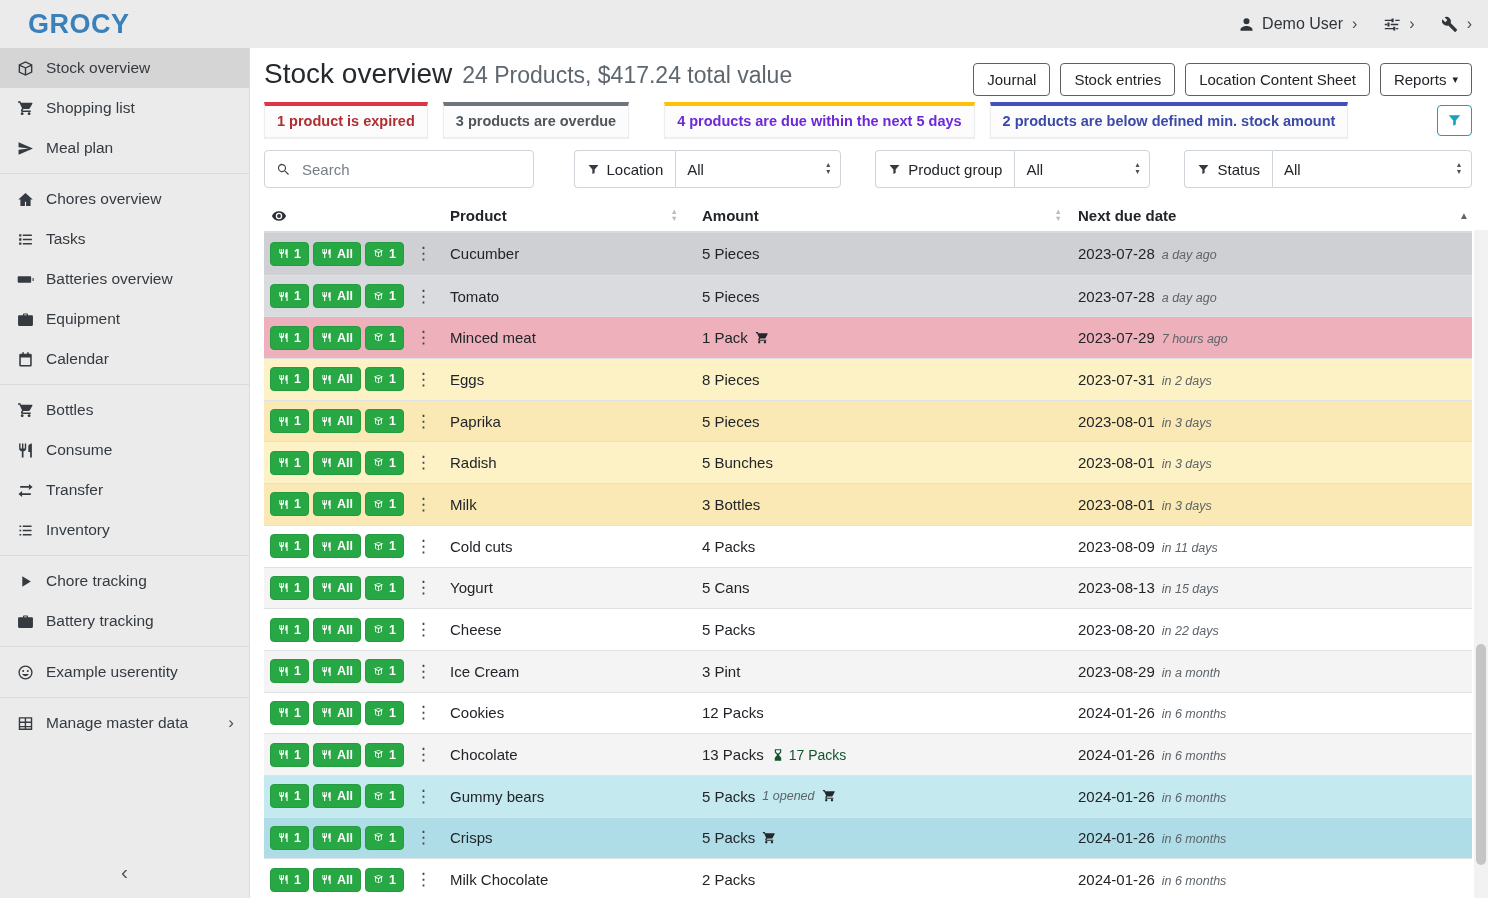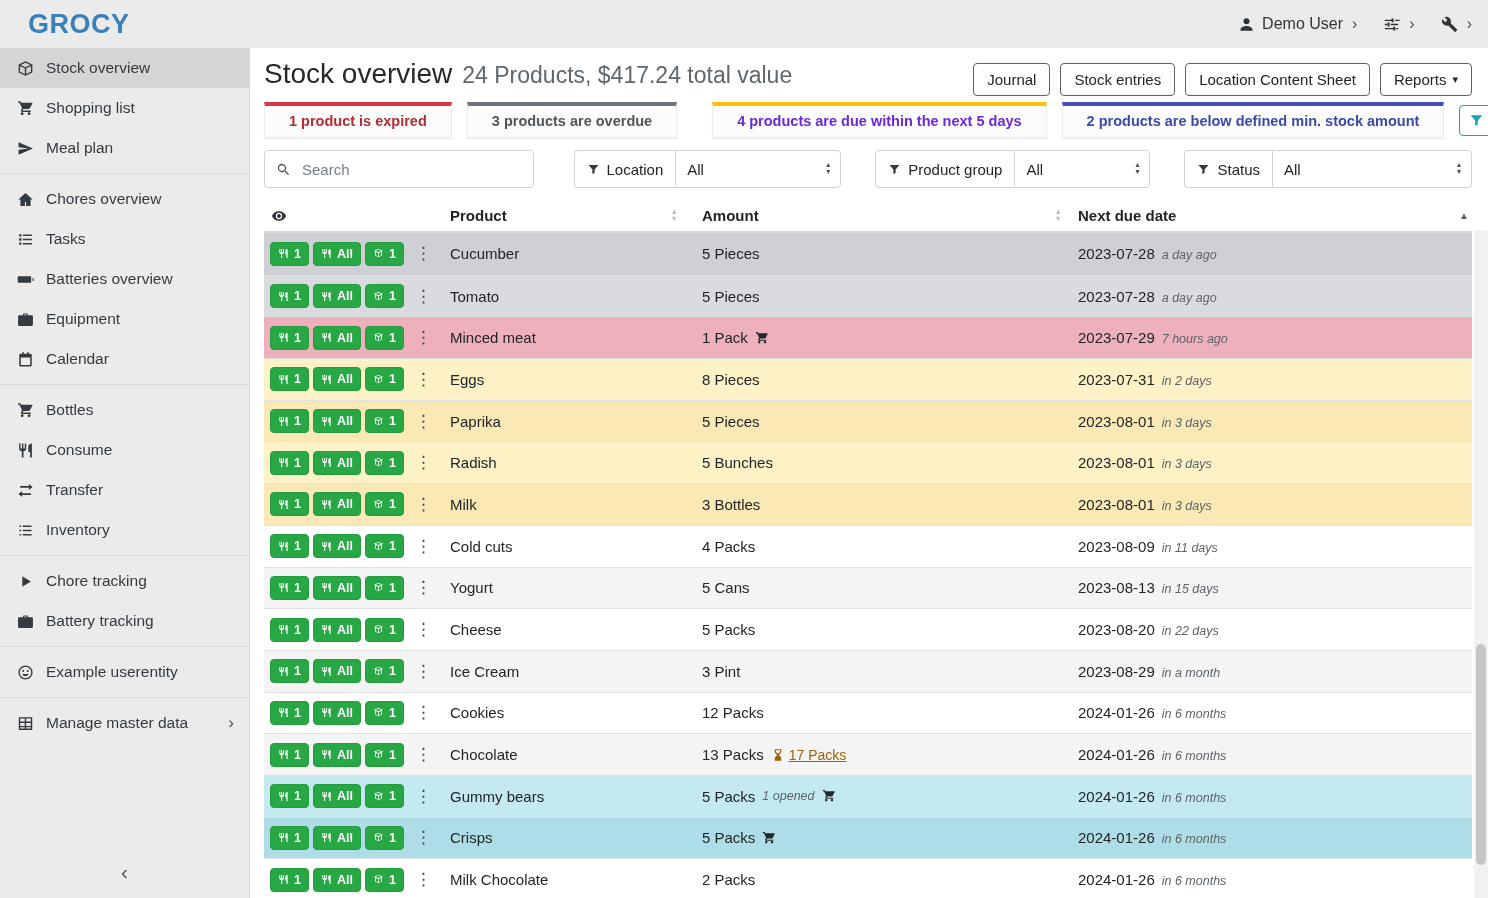--- a/index.html
+++ b/index.html
@@ -51,21 +51,21 @@
     border:1px solid #5a6268; background:#fff; color:#212529; font-size:15px;
     padding:7px 13px; border-radius:4px; cursor:pointer; font-family:inherit;
     display:flex; align-items:center; gap:6px; white-space:nowrap;
   }
   .caret { font-size:11px; color:#212529; }
 
   
   .banners { display:flex; gap:15px; align-items:stretch; margin:4px 0 12px; }
   .banner {
     border:1px solid #ececec; border-top:4px solid #999; background:#fcfcfc;
-    padding:7px 24px 8px; font-size:14.5px; font-weight:700; display:flex;
+    padding:7px 12px 8px; font-size:14.5px; font-weight:700; display:flex;
     align-items:center; cursor:pointer; box-shadow:0 1px 1px rgba(0,0,0,.06); white-space:nowrap;
   }
   .banner.expired { color:#b02e31; }
   .banner.overdue { color:#4f565c; }
   .banner.due { color:#6d28d9;margin-left:20px; }
   .banner.belowmin { color:#3b4aa8; }
   .filter-btn {
     margin-left:auto; align-self:center; border:1px solid #17a2b8; color:#17a2b8;
     background:#fff; border-radius:4px; padding:7px 9px; font-size:15px; cursor:pointer; display:flex;
   }
@@ -120,21 +120,21 @@
 
   .cell-actions { display:flex; align-items:center; gap:4px; padding-left:6px; }
   .btn-green {
     display:inline-flex; align-items:center; gap:5px; background:#28a745; border:1px solid #259b40;
     color:#fff; border-radius:4px; font-size:12.5px; font-weight:600; padding:4px 7px; cursor:pointer; font-family:inherit;
   }
   .btn-green .icn { font-size:11px; }
   .dots-btn { border:0; background:transparent; color:#3f454b; font-size:17px; padding:0 5px; cursor:pointer; margin-left:2px; line-height:1; }
   .cell-amount { display:flex; align-items:center; gap:7px; }
   .extra-opened { font-size:12.5px; font-style:italic; color:#5d646b; }
-  .extra-agg { display:flex; align-items:center; gap:4px; color:#a16207; font-size:14px;text-decoration:underline; }
+  .extra-agg { display:flex; align-items:center; gap:4px; color:#14532d; font-size:14px; }
   .cart-ic { font-size:14px; color:#23272b; }
   .cell-due { display:flex; align-items:baseline; gap:7px; }
   .due-rel { font-size:12.5px; font-style:italic; color:#5d646b; }
 
   
   .scrollbar { position:absolute; top:182px; right:0; bottom:0; width:14px; background:#f2f2f2; }
   .scroll-thumb { position:absolute; left:2px; right:2px; top:62%; height:33%; background:#c5c5c5; border-radius:6px; }
 </style>
 </head>
 <body>

